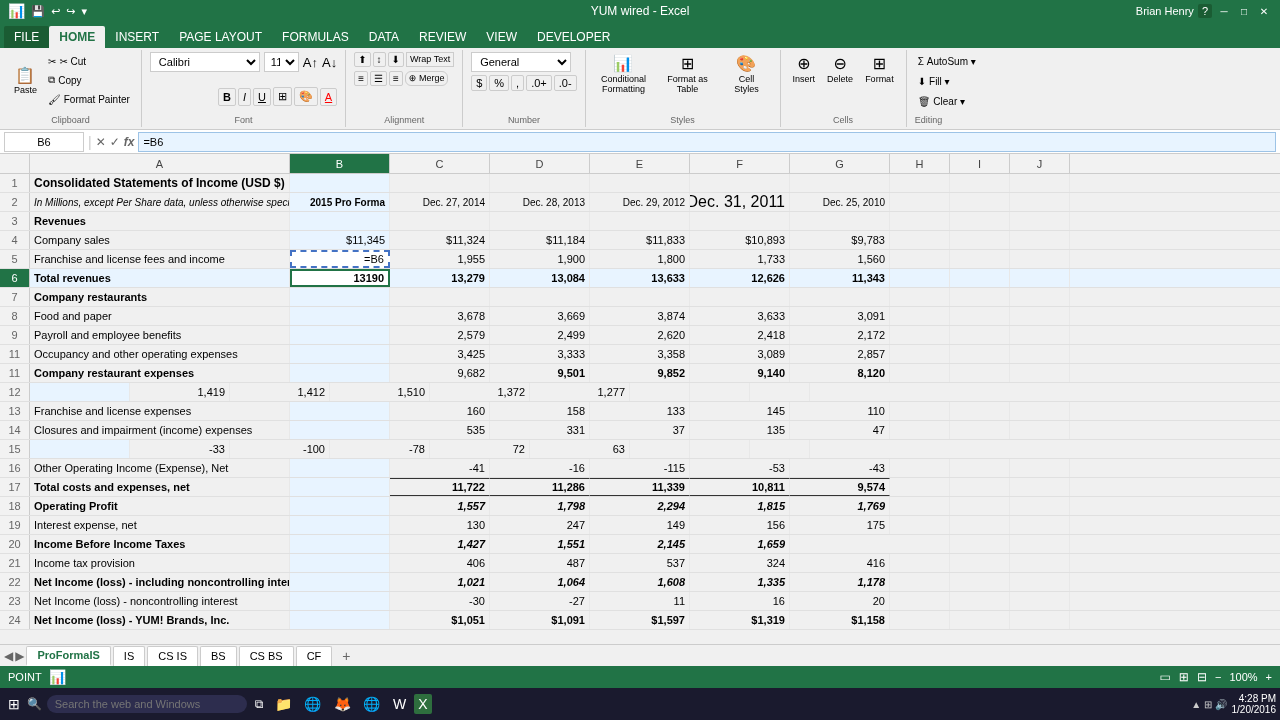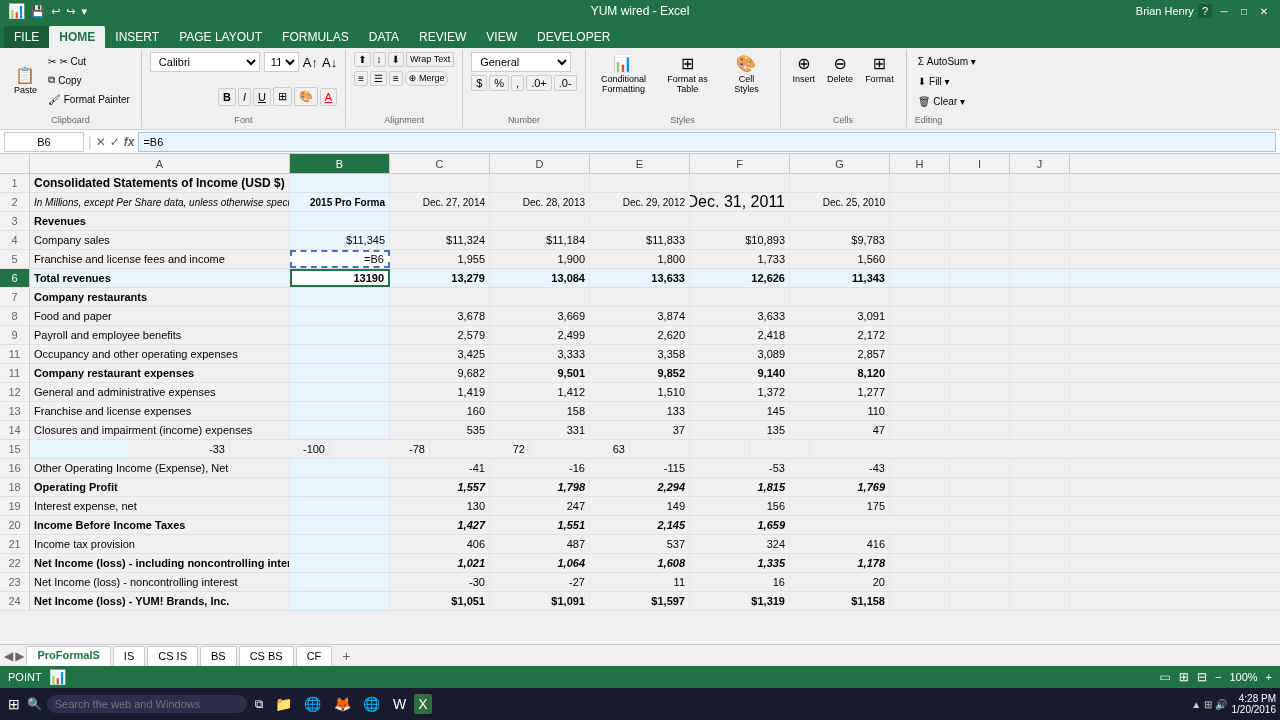--- a/index.html
+++ b/index.html
@@ -666,21 +666,20 @@
       <div class="cell col-e right bold" style="font-weight:bold;">9,852</div>
       <div class="cell col-f right bold" style="font-weight:bold;">9,140</div>
       <div class="cell col-g right bold" style="font-weight:bold;">8,120</div>
       <div class="cell col-h"></div>
       <div class="cell col-i"></div>
       <div class="cell col-j"></div>
     </div>
 
     <div class="row">
       <div class="row-num">12</div>
-      <div class="cell col-a">General and administrative expenses</div>
       <div class="cell col-b cell-b"></div>
       <div class="cell col-c right">1,419</div>
       <div class="cell col-d right">1,412</div>
       <div class="cell col-e right">1,510</div>
       <div class="cell col-f right">1,372</div>
       <div class="cell col-g right">1,277</div>
       <div class="cell col-h"></div>
       <div class="cell col-i"></div>
       <div class="cell col-j"></div>
     </div>
@@ -733,20 +732,33 @@
       <div class="cell col-c right">-41</div>
       <div class="cell col-d right">-16</div>
       <div class="cell col-e right">-115</div>
       <div class="cell col-f right">-53</div>
       <div class="cell col-g right">-43</div>
       <div class="cell col-h"></div>
       <div class="cell col-i"></div>
       <div class="cell col-j"></div>
     </div>
 
+    <div class="row">
+      <div class="row-num">17</div>
+      <div class="cell col-a bold" style="font-weight:bold;">Total costs and expenses, net</div>
+      <div class="cell col-b cell-b"></div>
+      <div class="cell col-c right bold" style="font-weight:bold; border-top: 1px solid #333; border-bottom: 1px solid #333;">11,722</div>
+      <div class="cell col-d right bold" style="font-weight:bold; border-top: 1px solid #333; border-bottom: 1px solid #333;">11,286</div>
+      <div class="cell col-e right bold" style="font-weight:bold; border-top: 1px solid #333; border-bottom: 1px solid #333;">11,339</div>
+      <div class="cell col-f right bold" style="font-weight:bold; border-top: 1px solid #333; border-bottom: 1px solid #333;">10,811</div>
+      <div class="cell col-g right bold" style="font-weight:bold; border-top: 1px solid #333; border-bottom: 1px solid #333;">9,574</div>
+      <div class="cell col-h"></div>
+      <div class="cell col-i"></div>
+      <div class="cell col-j"></div>
+    </div>
 
     <div class="row">
       <div class="row-num">18</div>
       <div class="cell col-a bold" style="font-weight:bold;">Operating Profit</div>
       <div class="cell col-b cell-b"></div>
       <div class="cell col-c right bold" style="font-weight:bold; font-style:italic;">1,557</div>
       <div class="cell col-d right bold" style="font-weight:bold; font-style:italic;">1,798</div>
       <div class="cell col-e right bold" style="font-weight:bold; font-style:italic;">2,294</div>
       <div class="cell col-f right bold" style="font-weight:bold; font-style:italic;">1,815</div>
       <div class="cell col-g right bold" style="font-weight:bold; font-style:italic;">1,769</div>

